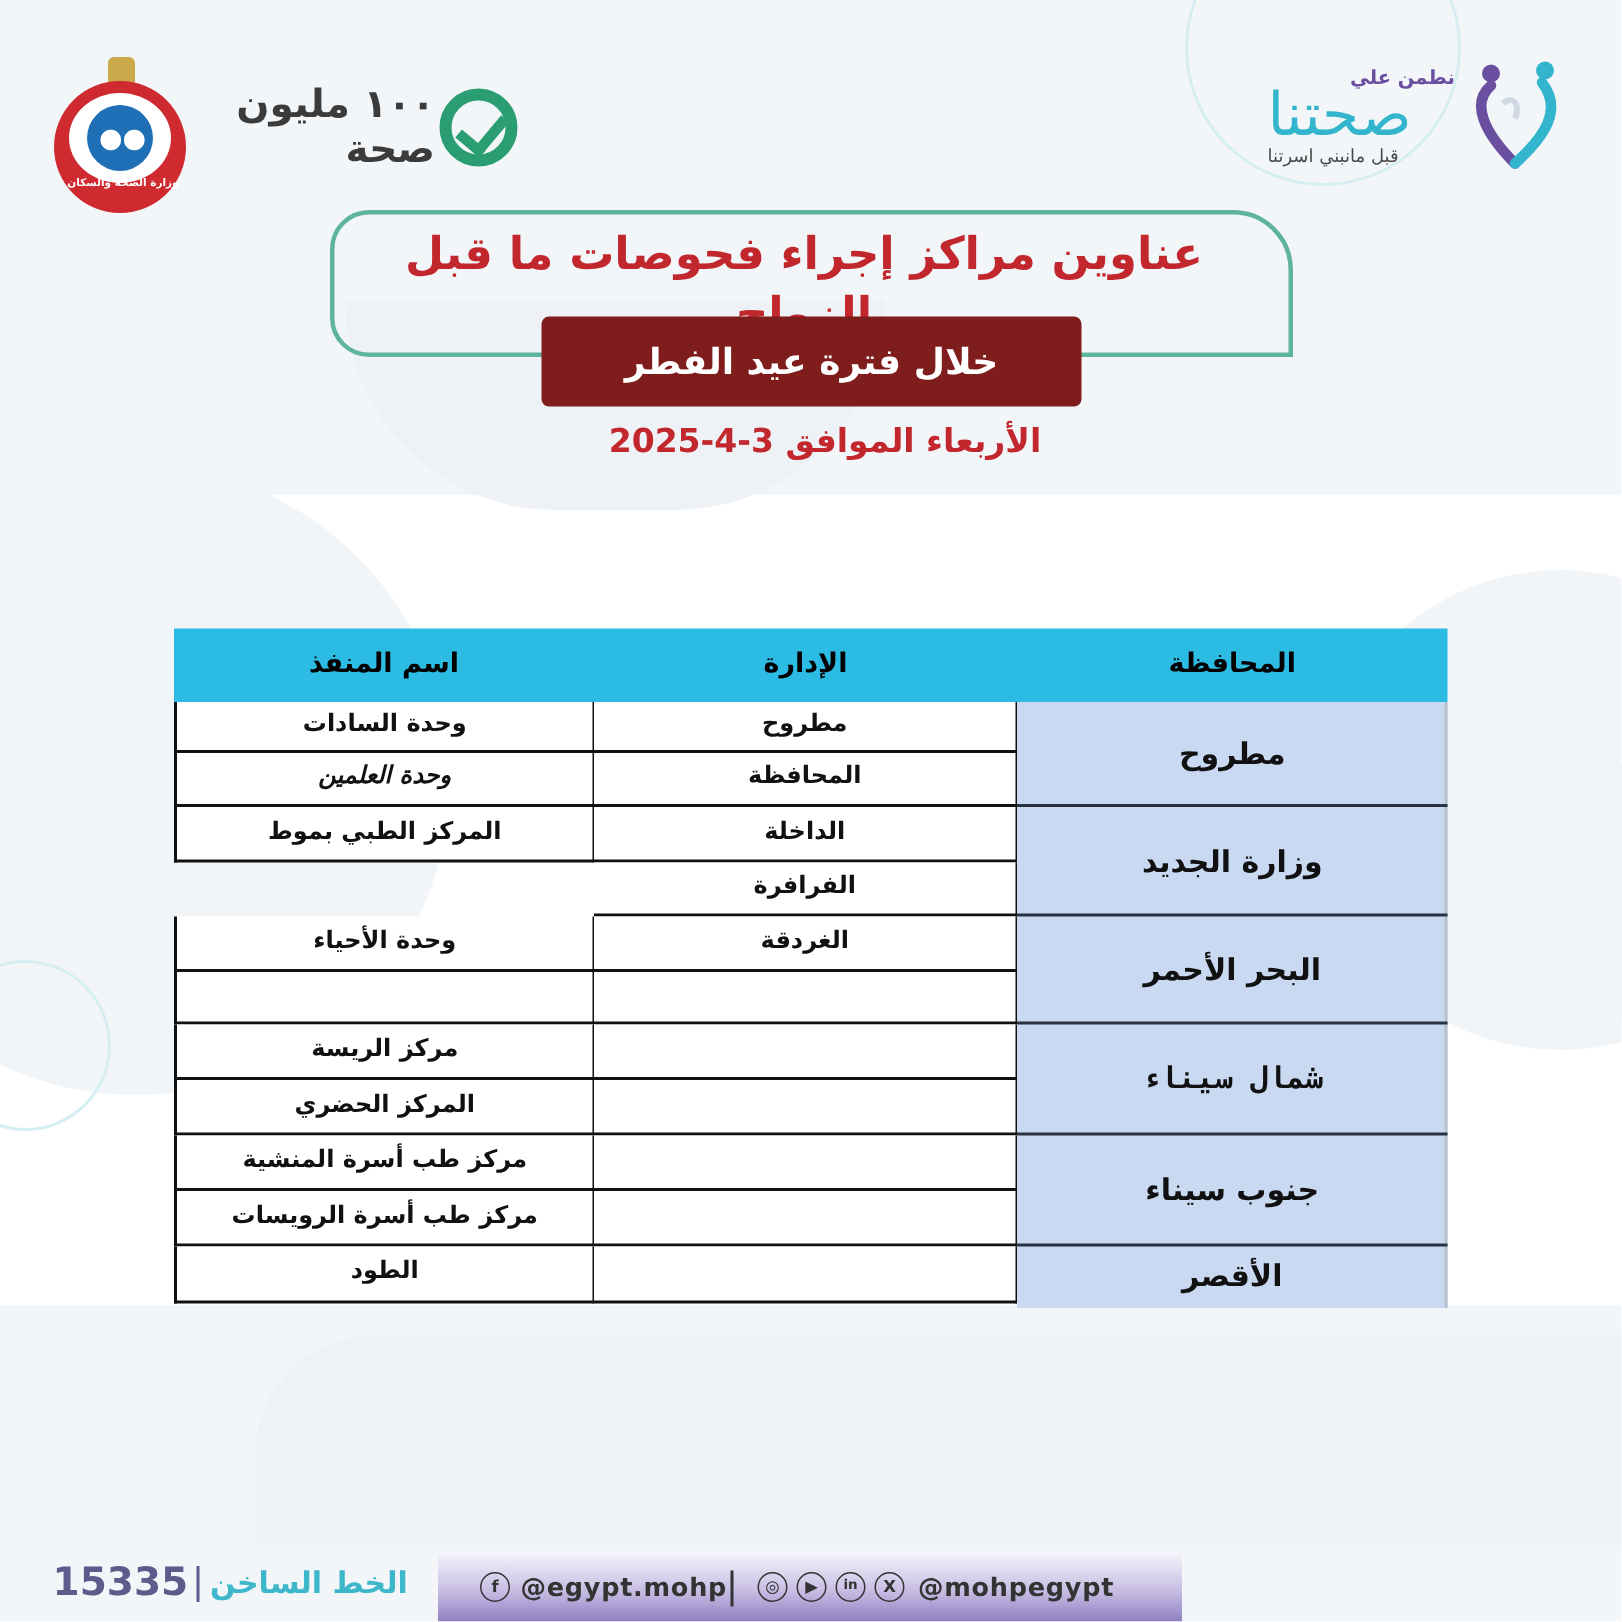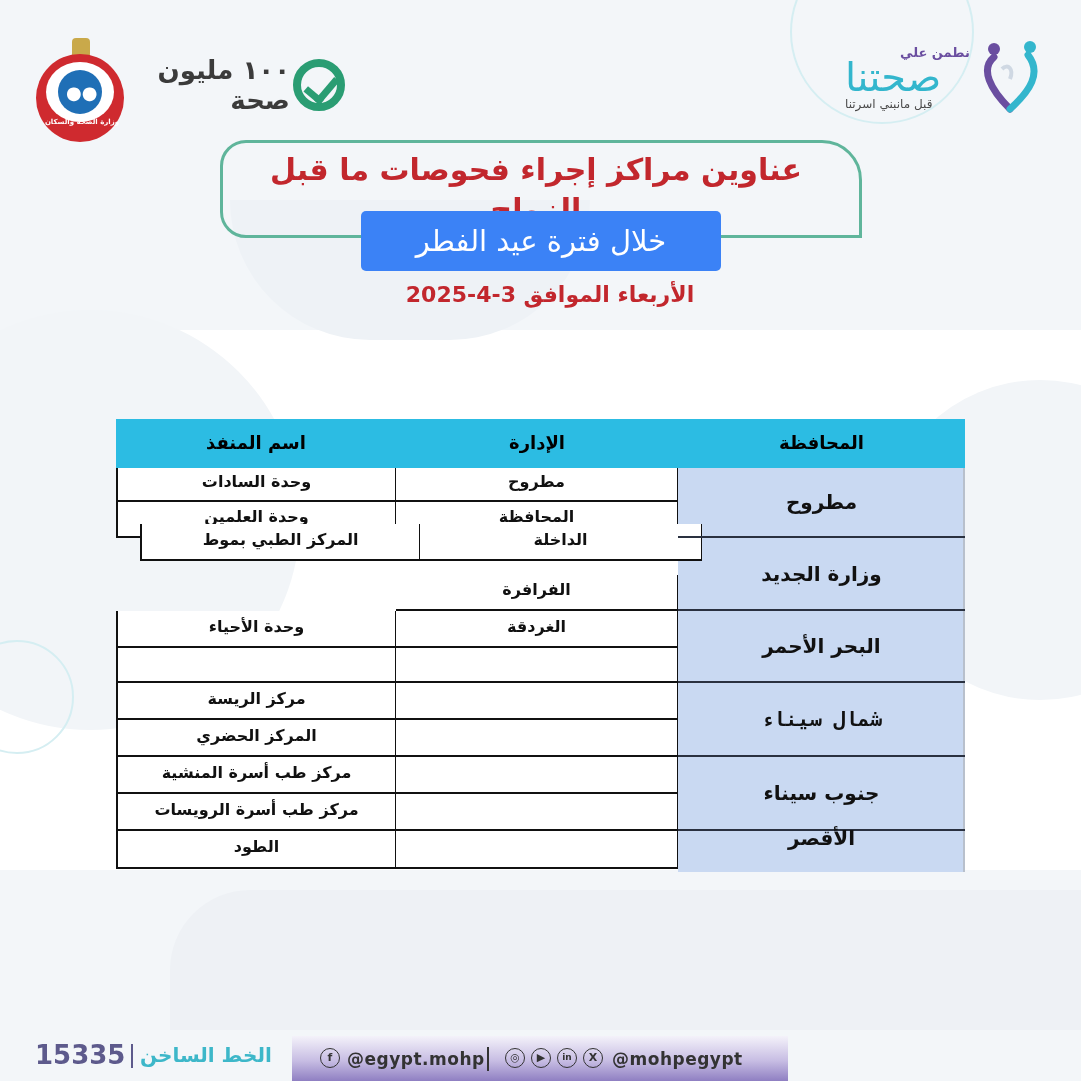--- a/index.html
+++ b/index.html
@@ -28,21 +28,21 @@
 
   .logo-sehetna{position:absolute;left:845px;top:35px;width:205px;height:90px;}
   .sehetna-small{position:absolute;left:55px;top:10px;font-size:13px;color:#6a4ea0;font-weight:bold;direction:rtl;}
   .sehetna-big{position:absolute;left:0;top:20px;font-size:40px;line-height:44px;color:#33b6cd;font-weight:normal;direction:rtl;}
   .sehetna-sub{position:absolute;left:0;top:62px;font-size:12px;color:#4a4a4a;direction:rtl;}
   .sehetna-heart{position:absolute;left:135px;top:4px;width:60px;height:80px;}
 
   
   .title-box{position:absolute;left:220px;top:140px;width:642px;height:98px;border:3px solid #5fb59b;border-radius:26px 40px 0 26px;border-top-right-radius:40px;box-sizing:border-box;}
   .title-text{position:absolute;left:220px;top:150px;width:632px;text-align:center;font-size:30px;font-weight:bold;color:#c2272d;direction:rtl;line-height:40px;}
-  .subtitle-pill{position:absolute;left:361px;top:211px;width:360px;height:60px;background:#3b82f6;border-radius:5px;text-align:center;color:#fff;font-size:29px;font-weight:normal;line-height:60px;direction:rtl;}
+  .subtitle-pill{position:absolute;left:361px;top:211px;width:360px;height:60px;background:#7f1d1d;border-radius:5px;text-align:center;color:#fff;font-size:24px;font-weight:bold;line-height:60px;direction:rtl;}
   .date-line{position:absolute;left:300px;top:278px;width:500px;text-align:center;font-size:22px;font-weight:bold;color:#c2272d;direction:rtl;line-height:34px;}
 
   
   .table{position:absolute;left:116px;top:419px;width:849px;height:453px;}
   .thead{position:absolute;left:0;top:0;width:849px;height:49px;background:#2cbce3;}
   .th{position:absolute;top:0;height:49px;line-height:47px;text-align:center;color:#000000;font-size:18px;font-weight:bold;direction:rtl;}
   .gov-col{position:absolute;left:562px;top:49px;width:287px;height:404px;background:#c9d9f2;border-right:2px solid #b8c0cc;box-sizing:border-box;}
   .row{position:absolute;left:0;height:36px;width:562px;}
   .cell{position:absolute;top:0;height:100%;box-sizing:border-box;border-bottom:2px solid #111;text-align:center;font-size:16px;font-weight:bold;color:#111;direction:rtl;background:#fff;}
   .cell-outlet{left:0;width:280px;border-left:2px solid #111;border-right:1px solid #111;}
@@ -111,24 +111,24 @@
     <div class="th" style="left:280px;width:282px;">الإدارة</div>
     <div class="th" style="left:0;width:280px;">اسم المنفذ</div>
   </div>
   <div class="gov-col"></div>
   <div id="rows">
       <div class="row" style="top: 49px; height: 34px;">
         <div class="cell cell-outlet" style="line-height: 28px;">وحدة السادات</div>
         <div class="cell cell-admin" style="line-height: 28px;">مطروح</div>
       </div>
       <div class="row" style="top: 83px; height: 36px;">
-        <div class="cell cell-outlet" style="line-height: 30px;">وحدة العلمين</div>
+        <div class="cell cell-outlet" style="line-height: 30px; font-style: italic;">وحدة العلمين</div>
         <div class="cell cell-admin" style="line-height: 30px;">المحافظة</div>
       </div>
-      <div class="row" style="top: 105px; height: 37px; margin-left: 24px;">
+      <div class="row" style="top: 119px; height: 37px;">
         <div class="cell cell-outlet" style="line-height: 31px;">المركز الطبي بموط</div>
         <div class="cell cell-admin" style="line-height: 31px;">الداخلة</div>
       </div>
       <div class="row" style="top: 156px; height: 36px;">
         <div class="cell cell-outlet" style="line-height: 30px; margin-top: 44px;">وحدة الكفاح</div>
         <div class="cell cell-admin" style="line-height: 30px;">الفرافرة</div>
       </div>
       <div class="row" style="top: 192px; height: 37px;">
         <div class="cell cell-outlet" style="line-height: 31px;">وحدة الأحياء</div>
         <div class="cell cell-admin" style="line-height: 31px;">الغردقة</div>
@@ -157,21 +157,21 @@
         <div class="cell cell-outlet" style="line-height: 32px;">الطود</div>
         <div class="cell cell-admin" style="line-height: 32px;"></div>
       </div>
     </div>
   <div id="govs">
       <div class="gov-cell" style="top: 49px; height: 70px;">مطروح</div>
       <div class="gov-cell" style="top: 119px; height: 73px;">وزارة الجديد</div>
       <div class="gov-cell" style="top: 192px; height: 72px;">البحر الأحمر</div>
       <div class="gov-cell" style="top: 264px; height: 74px; font-family: Liberation Mono, monospace;">شمال سيناء</div>
       <div class="gov-cell" style="top: 338px; height: 74px;">جنوب سيناء</div>
-      <div class="gov-cell" style="top: 400px; height: 38px; border-bottom: none;">الأقصر</div>
+      <div class="gov-cell" style="top: 412px; height: 38px; border-bottom: none;">الأقصر</div>
     </div>
 </div>
 
 <div class="footer-hotline">15335</div>
 <div class="footer-sep"></div>
 <div class="footer-hotline-label">الخط الساخن</div>
 <div class="footer-social">
   <div class="soc-icon" style="left:28px;">f</div>
   <div class="soc-handle" style="left:55px;">@egypt.mohp</div>
   <div class="soc-sep"></div>

